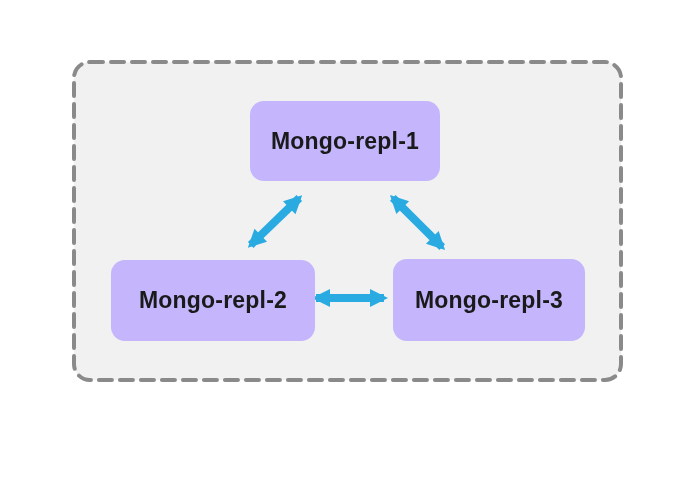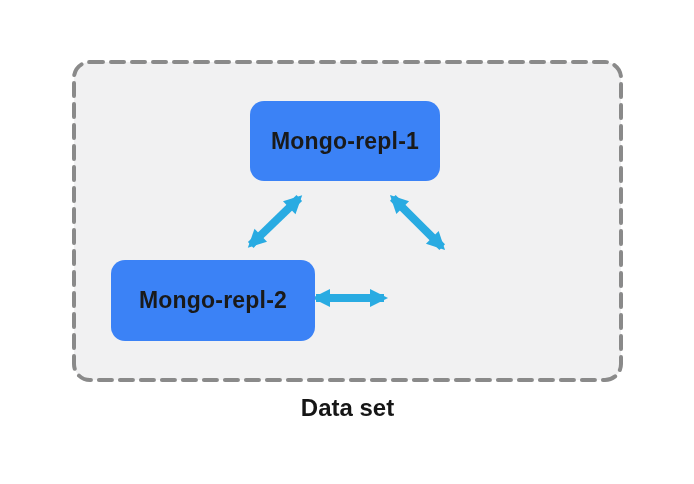--- a/index.html
+++ b/index.html
@@ -30,21 +30,21 @@
   .arrow {
     stroke: #29abe2;
     stroke-width: 8;
     fill: none;
   }
   .arrowhead {
     fill: #29abe2;
   }
   .node {
     position: absolute;
-    background: #3b82f6;
+    background: #c4b5fd;
     border-radius: 14px;
     display: flex;
     align-items: center;
     justify-content: center;
     color: #1a1a1a;
     font-size: 23px;
     font-weight: 700;
     letter-spacing: 0.2px;
   }
   .node1 { left: 250px; top: 101px; width: 190px; height: 80px; }
@@ -83,16 +83,18 @@
   </svg>
 
   <div class="node node1">
     <span>Mongo-repl-1</span>
   </div>
 
   <div class="node node2">
     <span>Mongo-repl-2</span>
   </div>
 
+  <div class="node node3">
+    <span>Mongo-repl-3</span>
+  </div>
 
-  <div class="caption">Data set</div>
 
 </div>
 
 </body></html>

